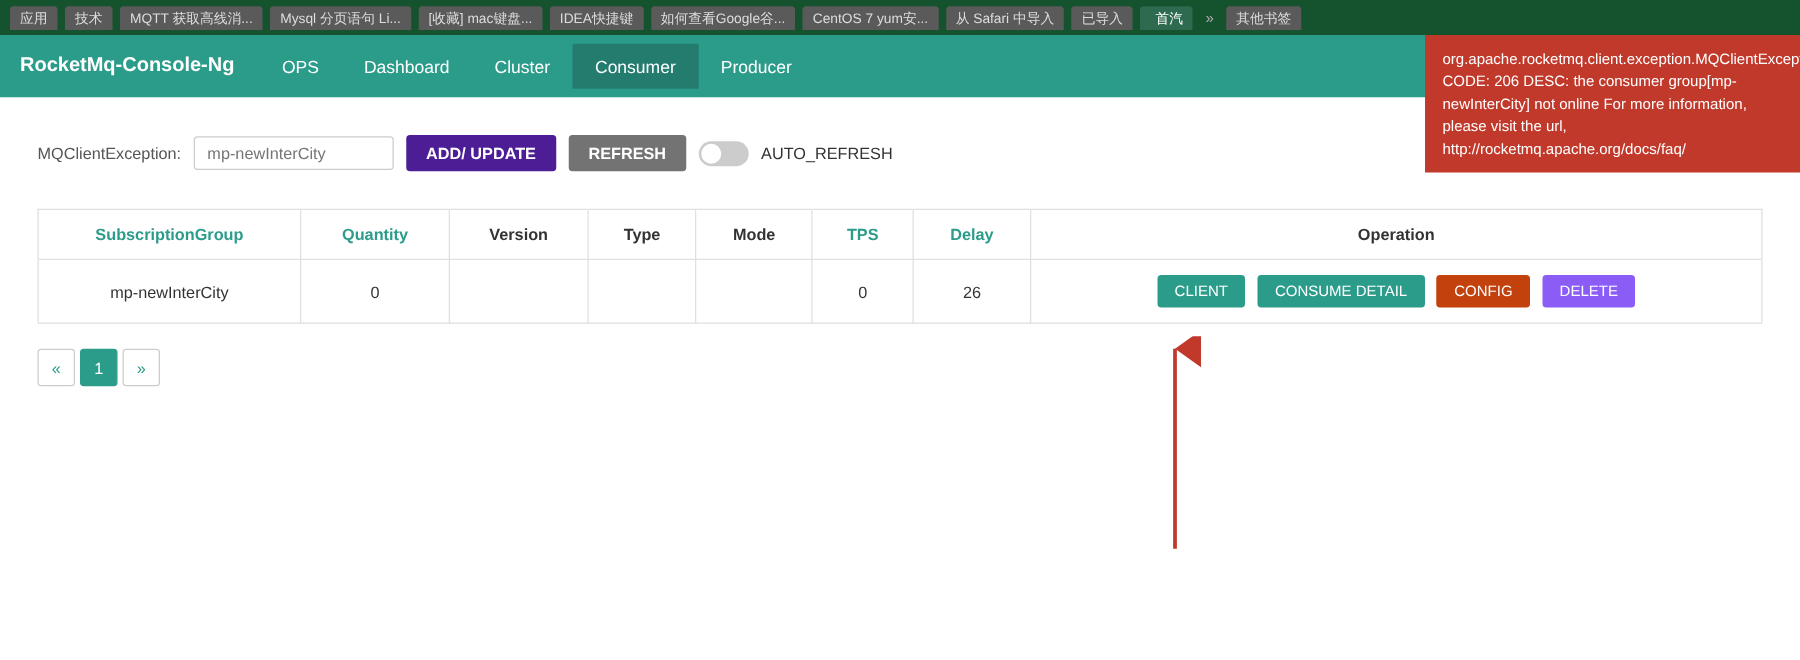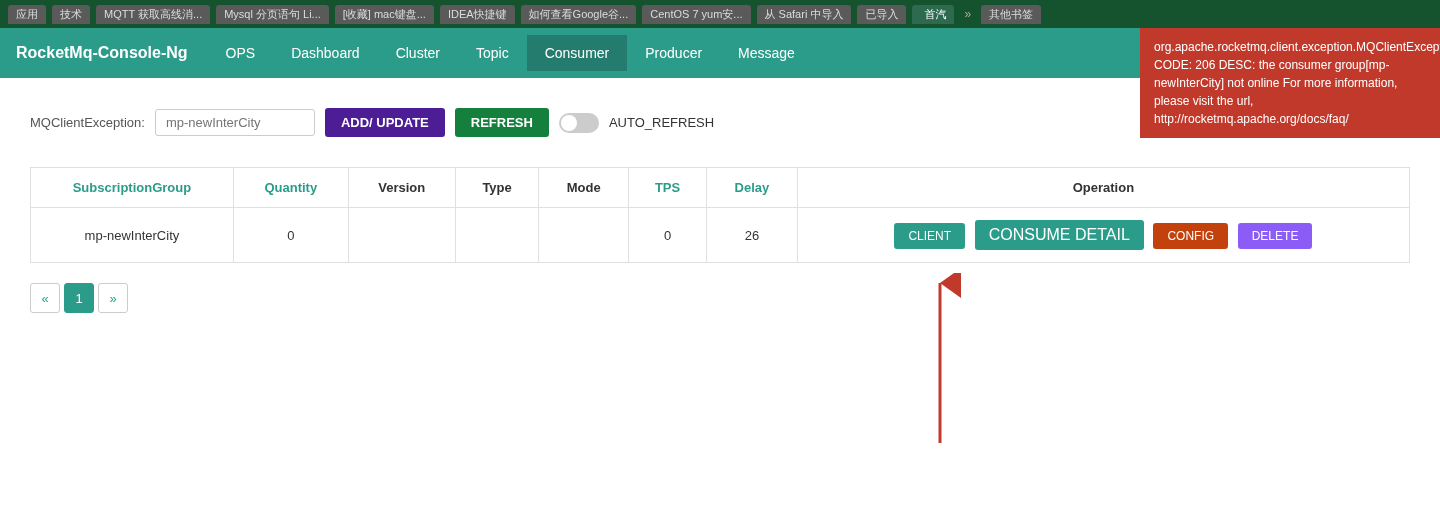--- a/index.html
+++ b/index.html
@@ -102,21 +102,21 @@
       background: #4c1d95;
       color: white;
       border: none;
       padding: 7px 16px;
       border-radius: 3px;
       cursor: pointer;
       font-size: 13px;
       font-weight: bold;
     }
     .btn-refresh {
-      background: #15803d;
+      background: #737373;
       color: white;
       border: none;
       padding: 7px 16px;
       border-radius: 3px;
       cursor: pointer;
       font-size: 13px;
       font-weight: bold;
     }
     .toggle-switch {
       position: relative;
@@ -178,21 +178,21 @@
       font-size: 12px;
       margin: 0 3px;
     }
     .btn-consume-detail {
       background: #2c9c8a;
       color: white;
       border: none;
       padding: 6px 14px;
       border-radius: 3px;
       cursor: pointer;
-      font-size: 16px;
+      font-size: 12px;
       margin: 0 3px;
     }
     .btn-config {
       background: #c2410c;
       color: white;
       border: none;
       padding: 6px 14px;
       border-radius: 3px;
       cursor: pointer;
       font-size: 12px;
@@ -252,24 +252,22 @@
   <span class="browser-tab active">首汽</span>
   <span style="color:#aaa;font-size:12px;margin:0 4px;">»</span>
   <span class="browser-tab">其他书签</span>
 </div>
 
 <div class="app-nav">
   <span class="app-title">RocketMq-Console-Ng</span>
   <span class="nav-item">OPS</span>
   <span class="nav-item">Dashboard</span>
   <span class="nav-item">Cluster</span>
-  <span class="nav-item">Topic</span>
   <span class="nav-item active">Consumer</span>
   <span class="nav-item">Producer</span>
-  <span class="nav-item">Message</span>
 
   <div class="error-tooltip">
     <span>org.apache.rocketmq.client.exception.MQClientException CODE: 206 DESC: the consumer group[mp-newInterCity] not online For more information, please visit the url, http://rocketmq.apache.org/docs/faq/</span>
   </div>
 </div>
 
 <div style="position:relative; height:0; overflow:visible;">
   <svg style="position:absolute; left:820px; top:10px; pointer-events:none;" width="300" height="60">
     <defs>
       <marker id="arrowhead-r" markerWidth="10" markerHeight="7" refX="10" refY="3.5" orient="auto">

